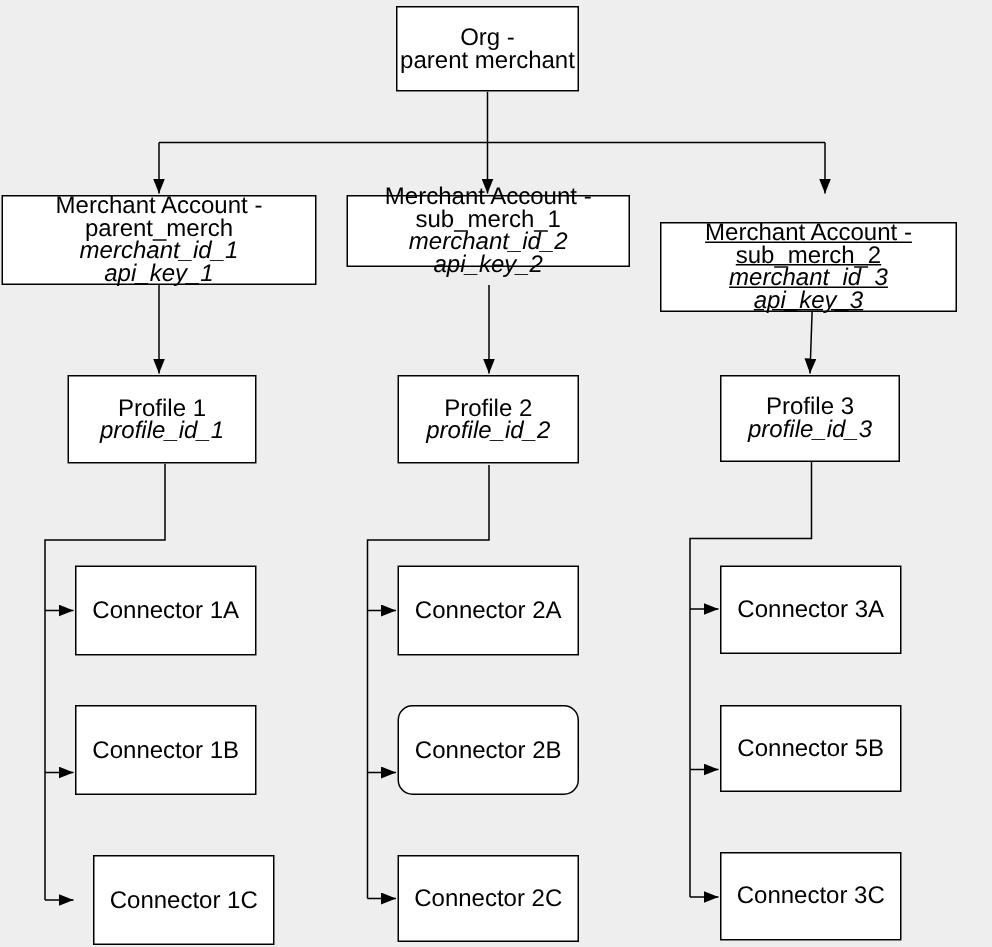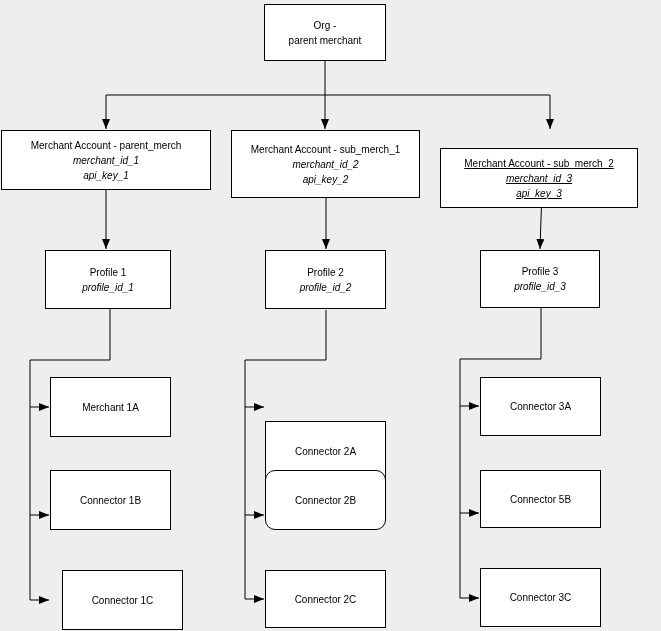--- a/index.html
+++ b/index.html
@@ -22,38 +22,38 @@
   .node {
     position: absolute;
     box-sizing: border-box;
     background: #ffffff;
     border: 1px solid #000000;
     display: flex;
     flex-direction: column;
     align-items: center;
     justify-content: center;
     text-align: center;
-    font-size: 10px;
+    font-size: 16px;
     line-height: 15px;
     color: #000000;
   }
   .node .title { white-space: pre-line; }
   .node .meta { font-style: italic; }
   
   #org  { left: 264px; top: 4px;   width: 122px; height: 57px; }
   #m1   { left: 1px;   top: 130px; width: 210px; height: 60px; }
-  #m2   { left: 231px; top: 130px; width: 189px; height: 68px; text-align: center; }
+  #m2   { left: 231px; top: 130px; width: 189px; height: 48px; text-align: center; }
   #m3   { left: 440px; top: 148px; width: 198px; height: 60px; text-decoration: underline; }
   #p1   { left: 45px;  top: 250px; width: 126px; height: 59px; }
   #p2   { left: 265px; top: 250px; width: 121px; height: 59px; }
   #p3   { left: 480px; top: 250px; width: 120px; height: 58px; text-align: center; }
   #c1a  { left: 50px;  top: 377px; width: 121px; height: 60px; }
   #c1b  { left: 50px;  top: 470px; width: 121px; height: 60px; }
   #c1c  { left: 50px;  top: 570px; width: 121px; height: 60px; margin-left: 12px; }
-  #c2a  { left: 265px; top: 377px; width: 121px; height: 60px; margin-top: 44px; }
+  #c2a  { left: 265px; top: 377px; width: 121px; height: 60px; }
   #c2b  { left: 265px; top: 470px; width: 121px; height: 60px; border-radius: 10px; }
   #c2c  { left: 265px; top: 570px; width: 121px; height: 58px; text-align: center; }
   #c3a  { left: 480px; top: 377px; width: 121px; height: 59px; }
   #c3b  { left: 480px; top: 470px; width: 121px; height: 58px; }
   #c3c  { left: 480px; top: 568px; width: 121px; height: 59px; }
   .edge {
     fill: none;
     stroke: #000000;
     stroke-width: 1;
   }
@@ -124,21 +124,21 @@
   <div class="node" id="p2">
     <div class="title">Profile 2</div>
     <div class="meta">profile_id_2</div>
   </div>
   <div class="node" id="p3">
     <div class="title">Profile 3</div>
     <div class="meta">profile_id_3</div>
   </div>
 
   <div class="node" id="c1a">
-    <div class="title">Merchant 1A</div>
+    <div class="title">Connector 1A</div>
   </div>
   <div class="node" id="c1b">
     <div class="title">Connector 1B</div>
   </div>
   <div class="node" id="c1c">
     <div class="title">Connector 1C</div>
   </div>
 
   <div class="node" id="c2a">
     <div class="title">Connector 2A</div>

